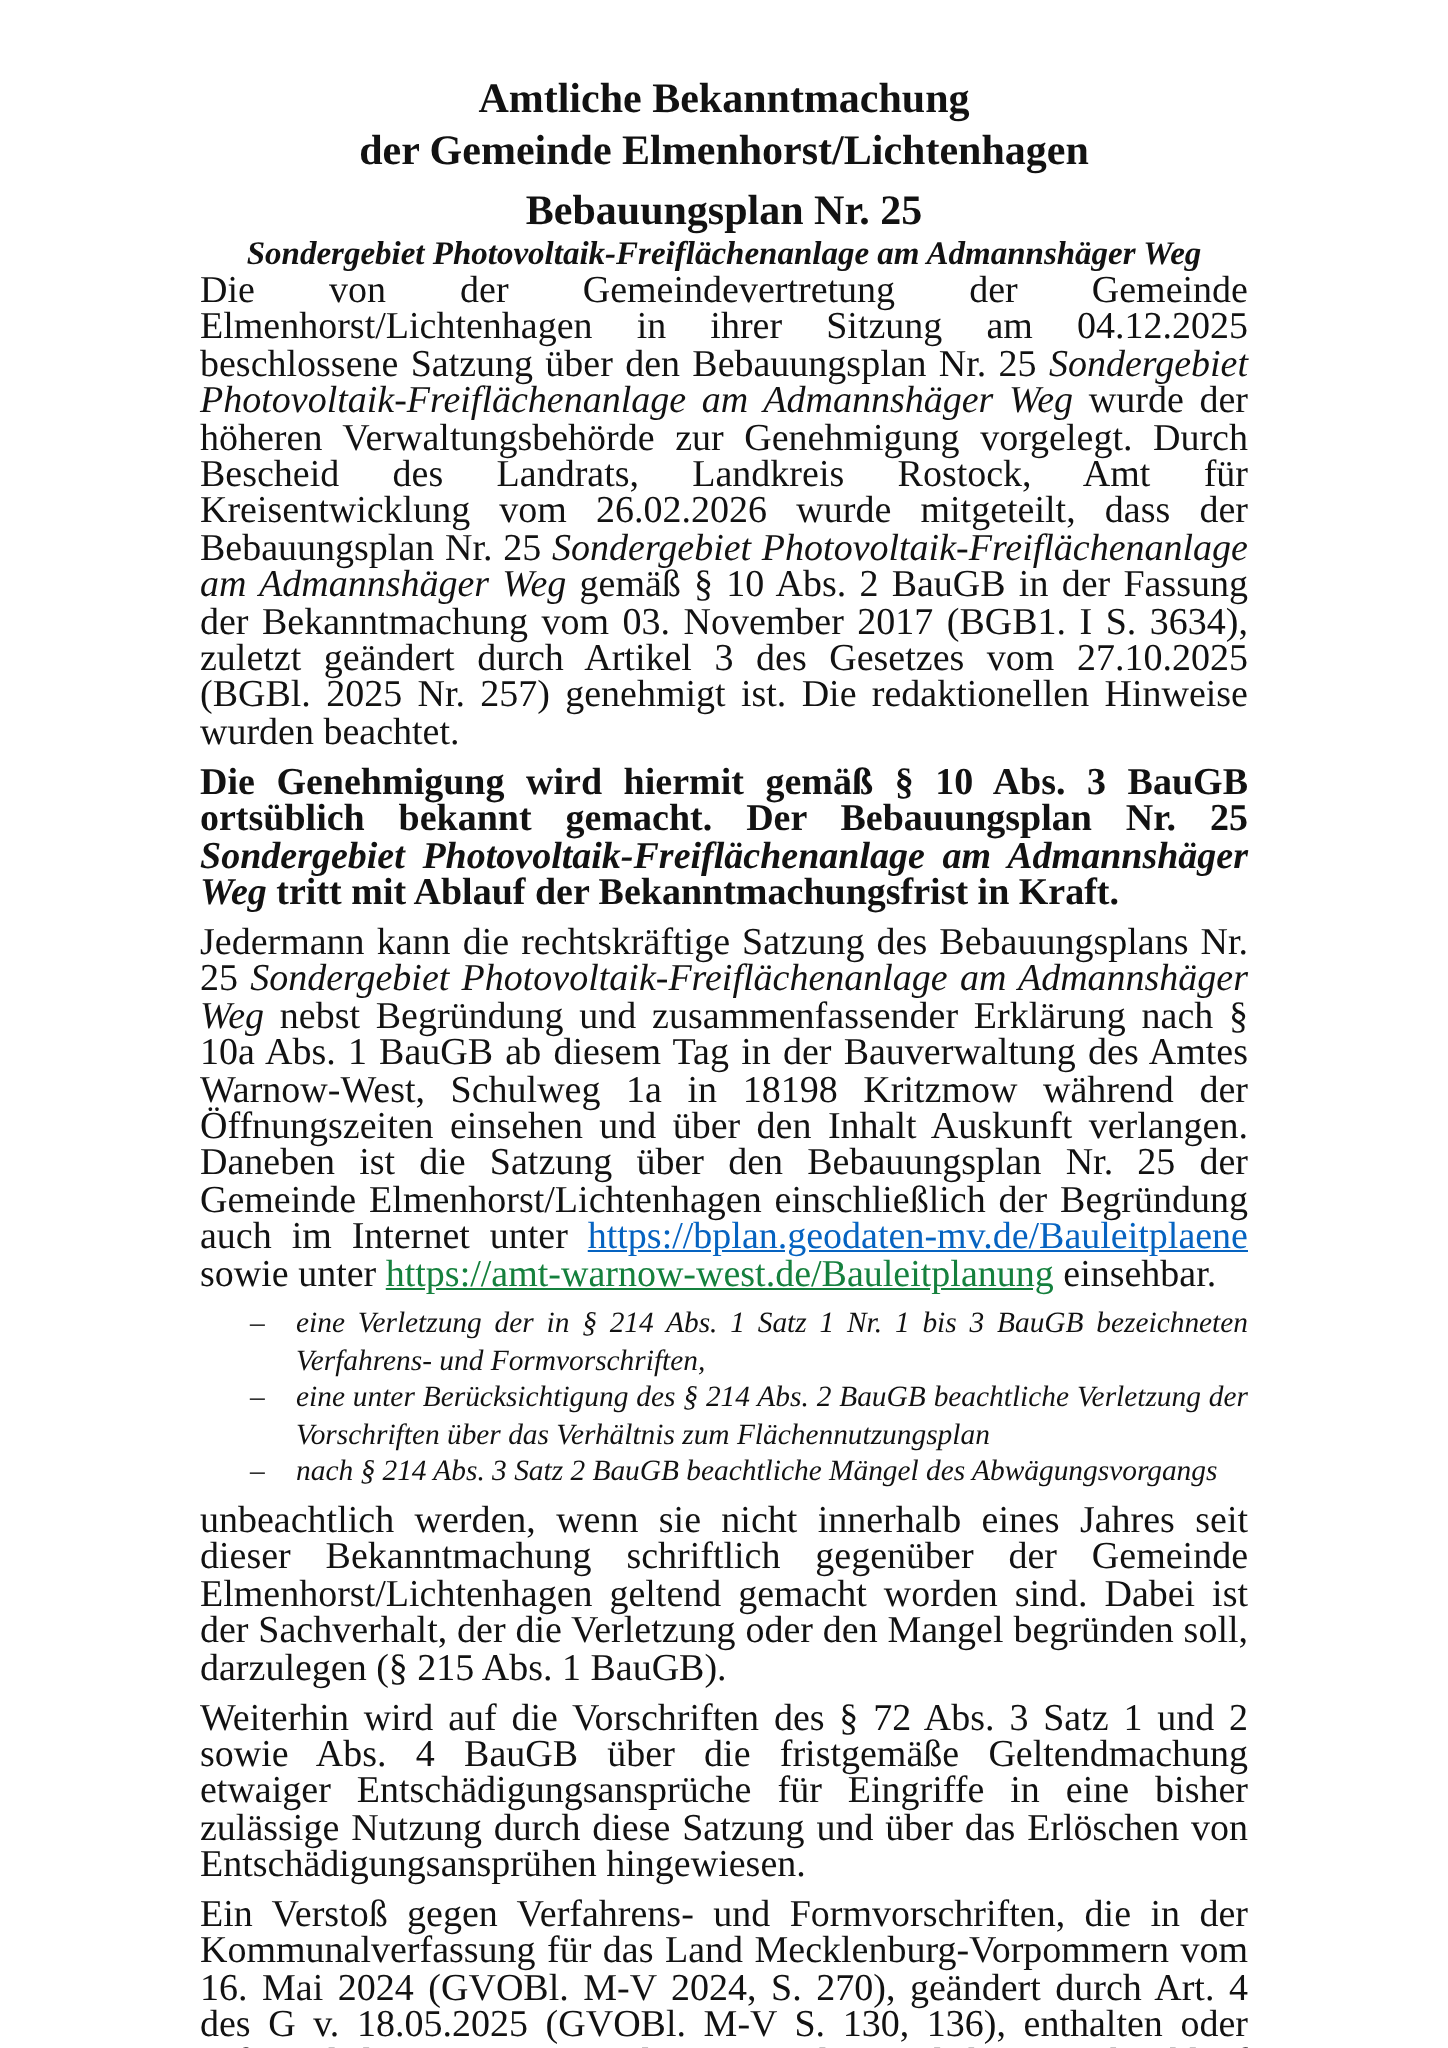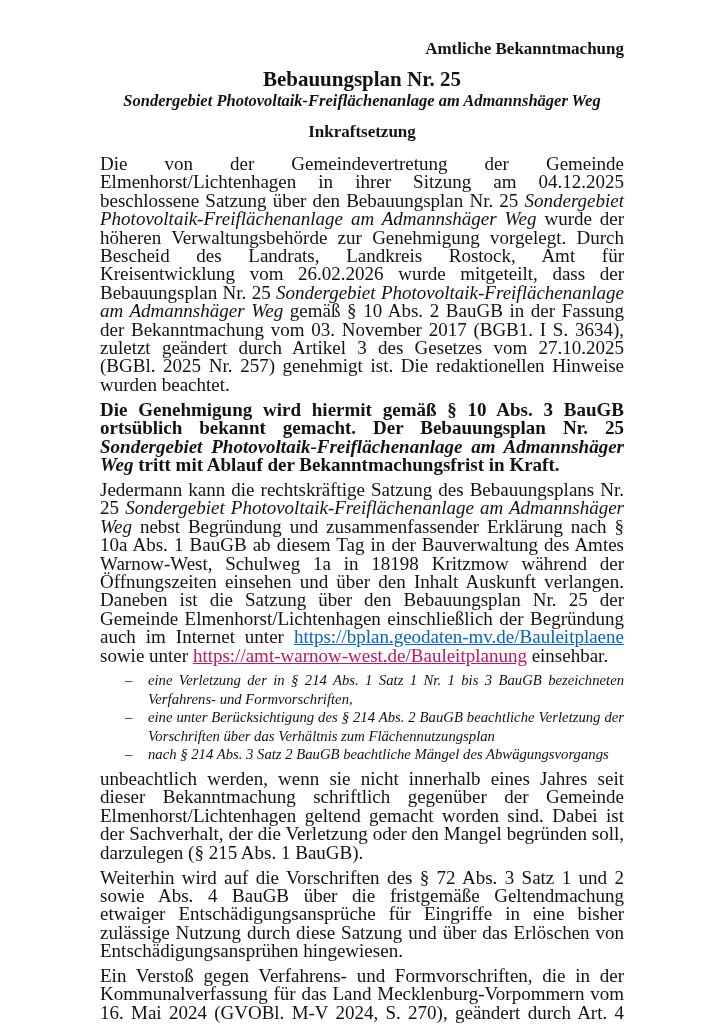--- a/index.html
+++ b/index.html
@@ -14,23 +14,23 @@
     font-family: "Liberation Serif", serif;
   }
   .content {
     position: absolute;
     left: 100px;
     top: 36px;
     width: 524px;
   }
   .title-line {
     font-weight: bold;
-    font-size: 17px;
+    font-size: 21px;
     line-height: 26px;
-    text-align: right;
+    text-align: center;
   }
   .subtitle {
     font-weight: bold;
     font-size: 21px;
     line-height: 20px;
     text-align: center;
     margin-top: 7px;
   }
   .plan-name-heading {
     font-weight: bold;
@@ -64,34 +64,34 @@
     line-height: 18.4px;
   }
   .li .dash { flex: 0 0 23px; width: 23px; }
   .li .li-text { flex: 1; text-align: justify; font-style: italic; }
   a.doc-link {
     text-decoration: underline;
     overflow-wrap: anywhere;
     cursor: pointer;
   }
   a.link-primary { color: #0563C1; }
-  a.link-secondary { color: #be185d; font-family: Liberation Serif, serif; }
+  a.link-secondary { color: #15803d; font-family: Liberation Serif, serif; }
 </style>
 </head>
 <body>
 
 <div class="page">
   <div class="content">
 
     <div class="title-line">Amtliche Bekanntmachung</div>
+    <div class="title-line">der Gemeinde Elmenhorst/Lichtenhagen</div>
 
     <div class="subtitle">Bebauungsplan Nr. 25</div>
     <div class="plan-name-heading">Sondergebiet Photovoltaik-Freiflächenanlage am Admannshäger Weg</div>
 
-    <div class="section-heading">Inkraftsetzung</div>
 
     <p class="jp"><span>Die von der Gemeindevertretung der Gemeinde Elmenhorst/Lichtenhagen in ihrer Sitzung am 04.12.2025 beschlossene Satzung über den Bebauungsplan Nr. 25 </span><em>Sondergebiet Photovoltaik-Freiflächenanlage am Admannshäger Weg</em><span> wurde der höheren Verwaltungsbehörde zur Genehmigung vorgelegt. Durch Bescheid des Landrats, Landkreis Rostock, Amt für Kreisentwicklung vom 26.02.2026 wurde mitgeteilt, dass der Bebauungsplan Nr. 25 </span><em>Sondergebiet Photovoltaik-Freiflächenanlage am Admannshäger Weg</em><span> gemäß § 10 Abs. 2 BauGB in der Fassung der Bekanntmachung vom 03. November 2017 (BGB1. I S. 3634), zuletzt geändert durch Artikel 3 des Gesetzes vom 27.10.2025 (BGBl. 2025 Nr. 257) genehmigt ist. Die redaktionellen Hinweise wurden beachtet.</span></p>
 
     <p class="jp bold"><span>Die Genehmigung wird hiermit gemäß § 10 Abs. 3 BauGB ortsüblich bekannt gemacht. Der Bebauungsplan Nr. 25 </span><em>Sondergebiet Photovoltaik-Freiflächenanlage am Admannshäger Weg</em><span> tritt mit Ablauf der Bekanntmachungsfrist in Kraft.</span></p>
 
     <p class="jp"><span>Jedermann kann die rechtskräftige Satzung des Bebauungsplans Nr. 25 </span><em>Sondergebiet Photovoltaik-Freiflächenanlage am Admannshäger Weg</em><span> nebst Begründung und zusammenfassender Erklärung nach § 10a Abs. 1 BauGB ab diesem Tag in der Bauverwaltung des Amtes Warnow-West, Schulweg 1a in 18198 Kritzmow während der Öffnungszeiten einsehen und über den Inhalt Auskunft verlangen. Daneben ist die Satzung über den Bebauungsplan Nr. 25 der Gemeinde Elmenhorst/Lichtenhagen einschließlich der Begründung auch im Internet unter </span><a class="doc-link link-primary">https://bplan.geodaten-mv.de/Bauleitplaene</a><span> sowie unter </span><a class="doc-link link-secondary">https://amt-warnow-west.de/Bauleitplanung</a><span> einsehbar.</span></p>
 
 
     <div class="list-wrap">
       <div class="li">

